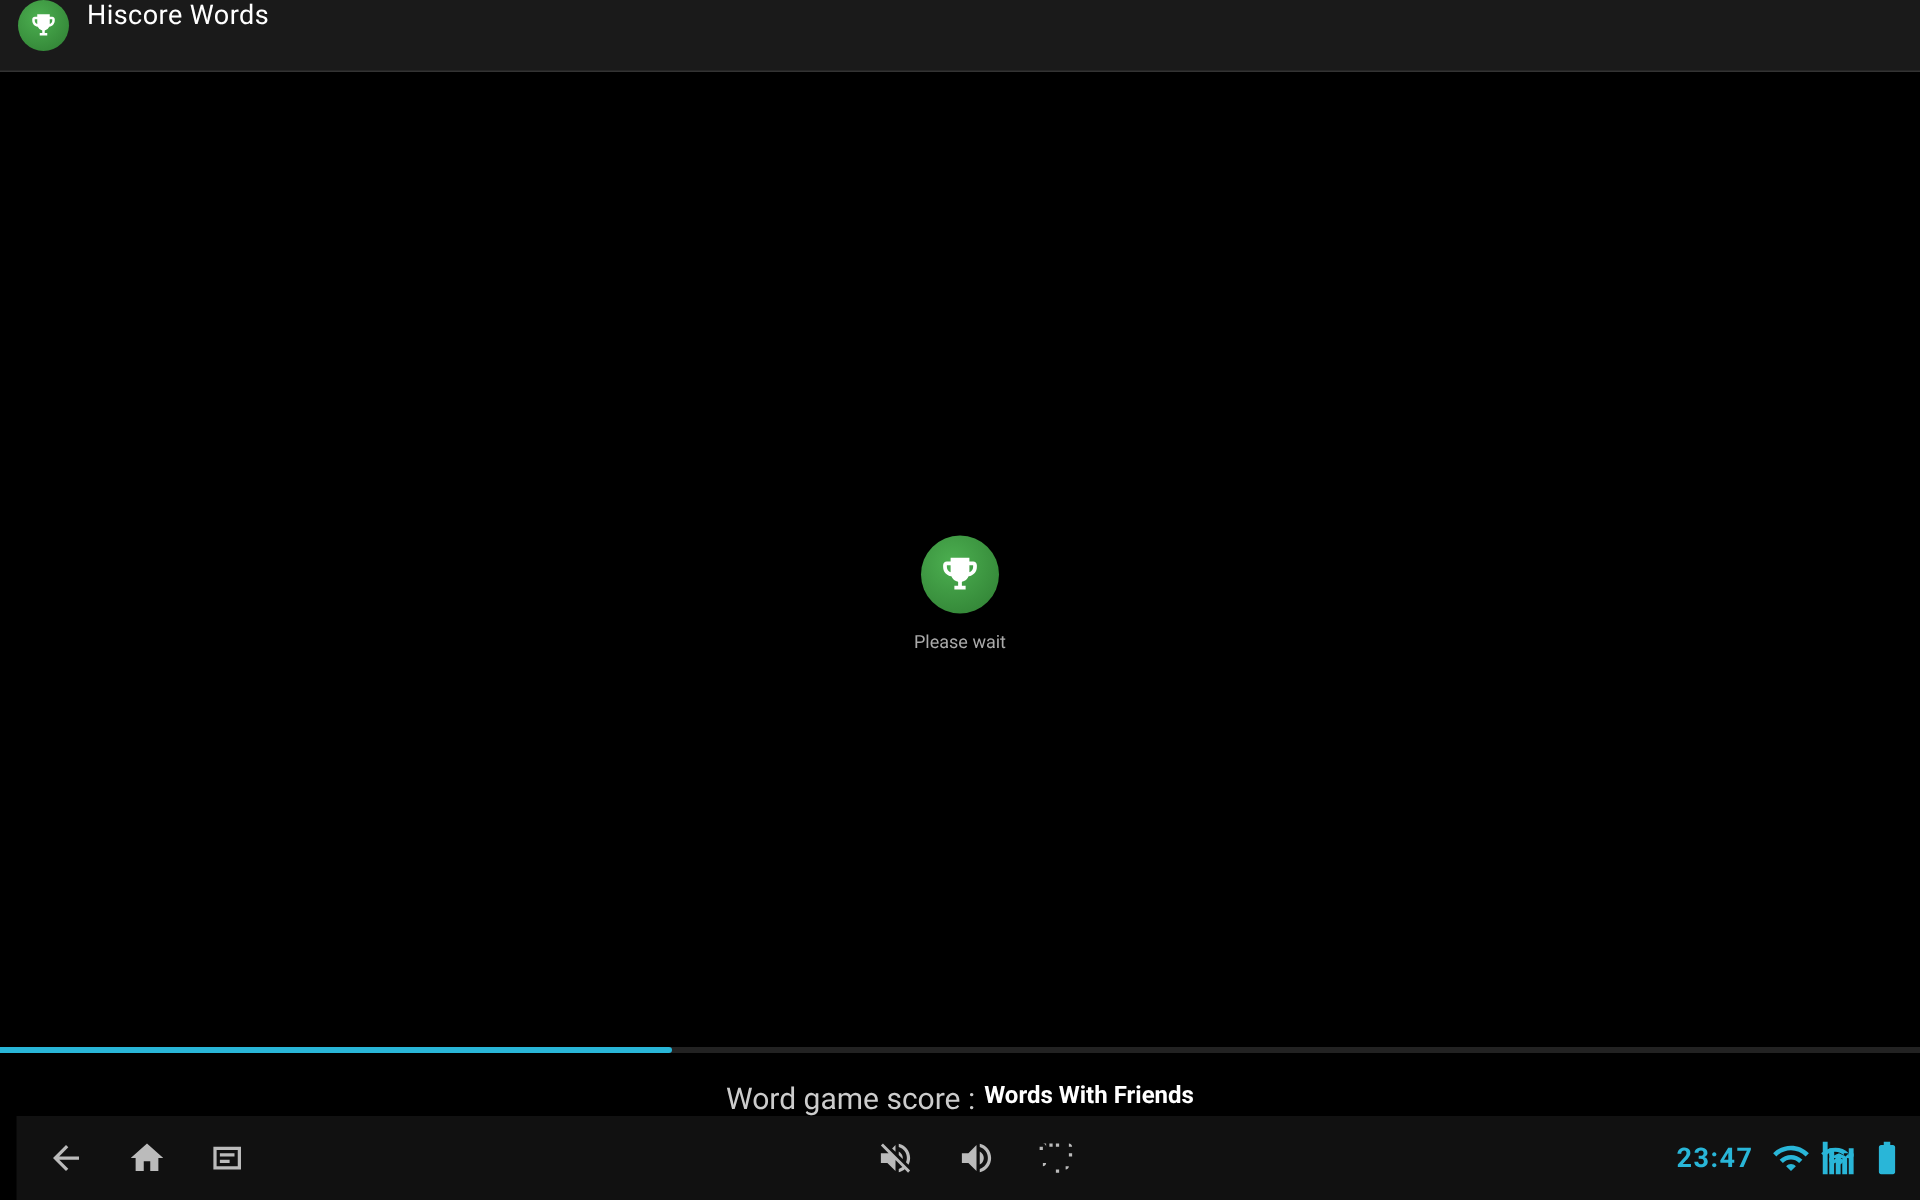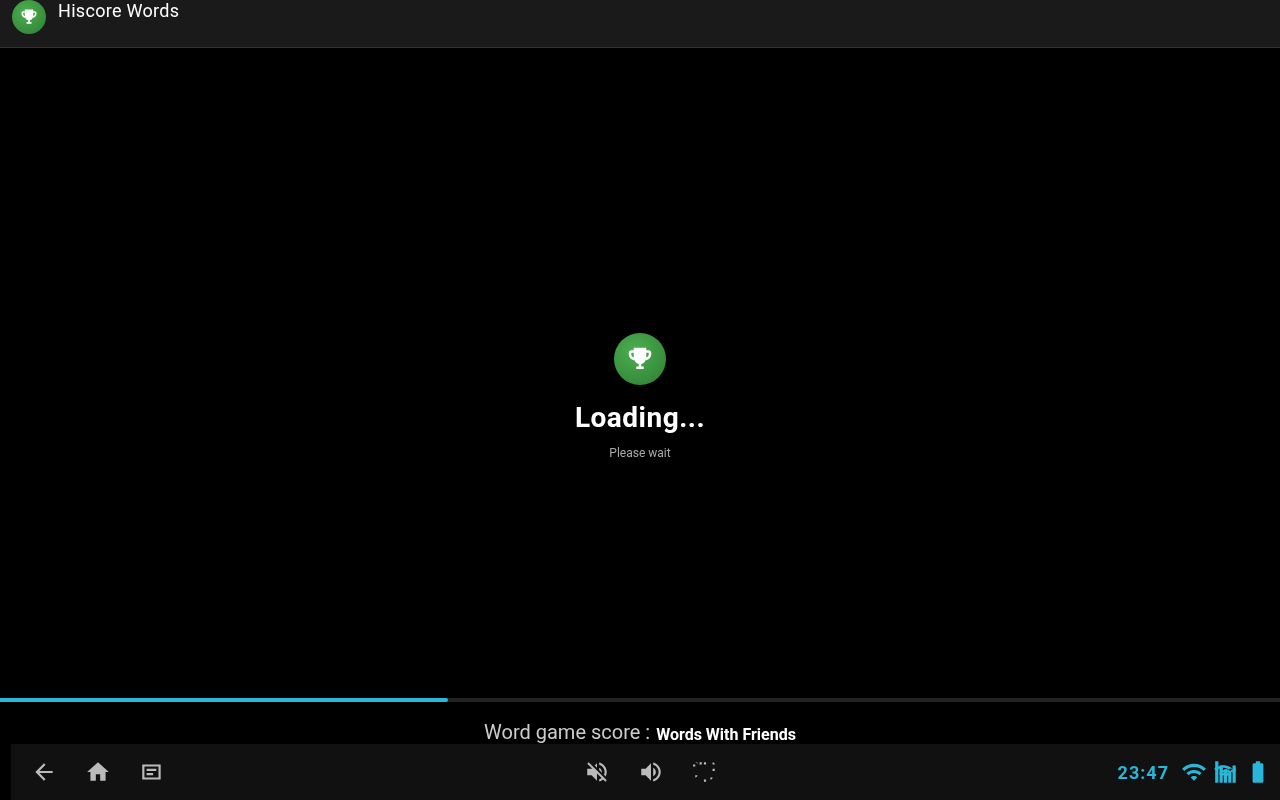--- a/index.html
+++ b/index.html
@@ -122,21 +122,21 @@
     }
 
     #progress-wrapper {
       width: 100%;
     }
 
     #game-label-row {
       width: 100%;
       display: flex;
       justify-content: center;
-      align-items: flex-end;
+      align-items: flex-start;
       padding-top: 18px;
       gap: 6px;
     }
 
     #word-game-score-label {
       color: #ccc;
       font-size: 20px;
       font-weight: 400;
     }
 
@@ -235,21 +235,20 @@
 </div>
 
 <div id="layout-wrapper">
   <div id="main-content">
     <div id="loading-section">
       <div id="loading-icon">
         <svg viewBox="0 0 24 24" fill="white">
           <path d="M19 5h-2V3H7v2H5c-1.1 0-2 .9-2 2v1c0 2.55 1.92 4.63 4.39 4.94A5.01 5.01 0 0011 15.9V18H9v2h6v-2h-2v-2.1a5.01 5.01 0 003.61-2.96C19.08 12.63 21 10.55 21 8V7c0-1.1-.9-2-2-2zM5 8V7h2v3.82C5.84 10.4 5 9.3 5 8zm14 0c0 1.3-.84 2.4-2 2.82V7h2v1z"></path>
         </svg>
       </div>
-      <span id="loading-text">Loading...</span>
       <span id="please-wait-text">Please wait</span>
     </div>
   </div>
 
   <div id="game-info-section">
     <div id="progress-wrapper">
       <div id="progress-track">
         <div id="progress-fill" style="width: 35%;"></div>
       </div>
     </div>

